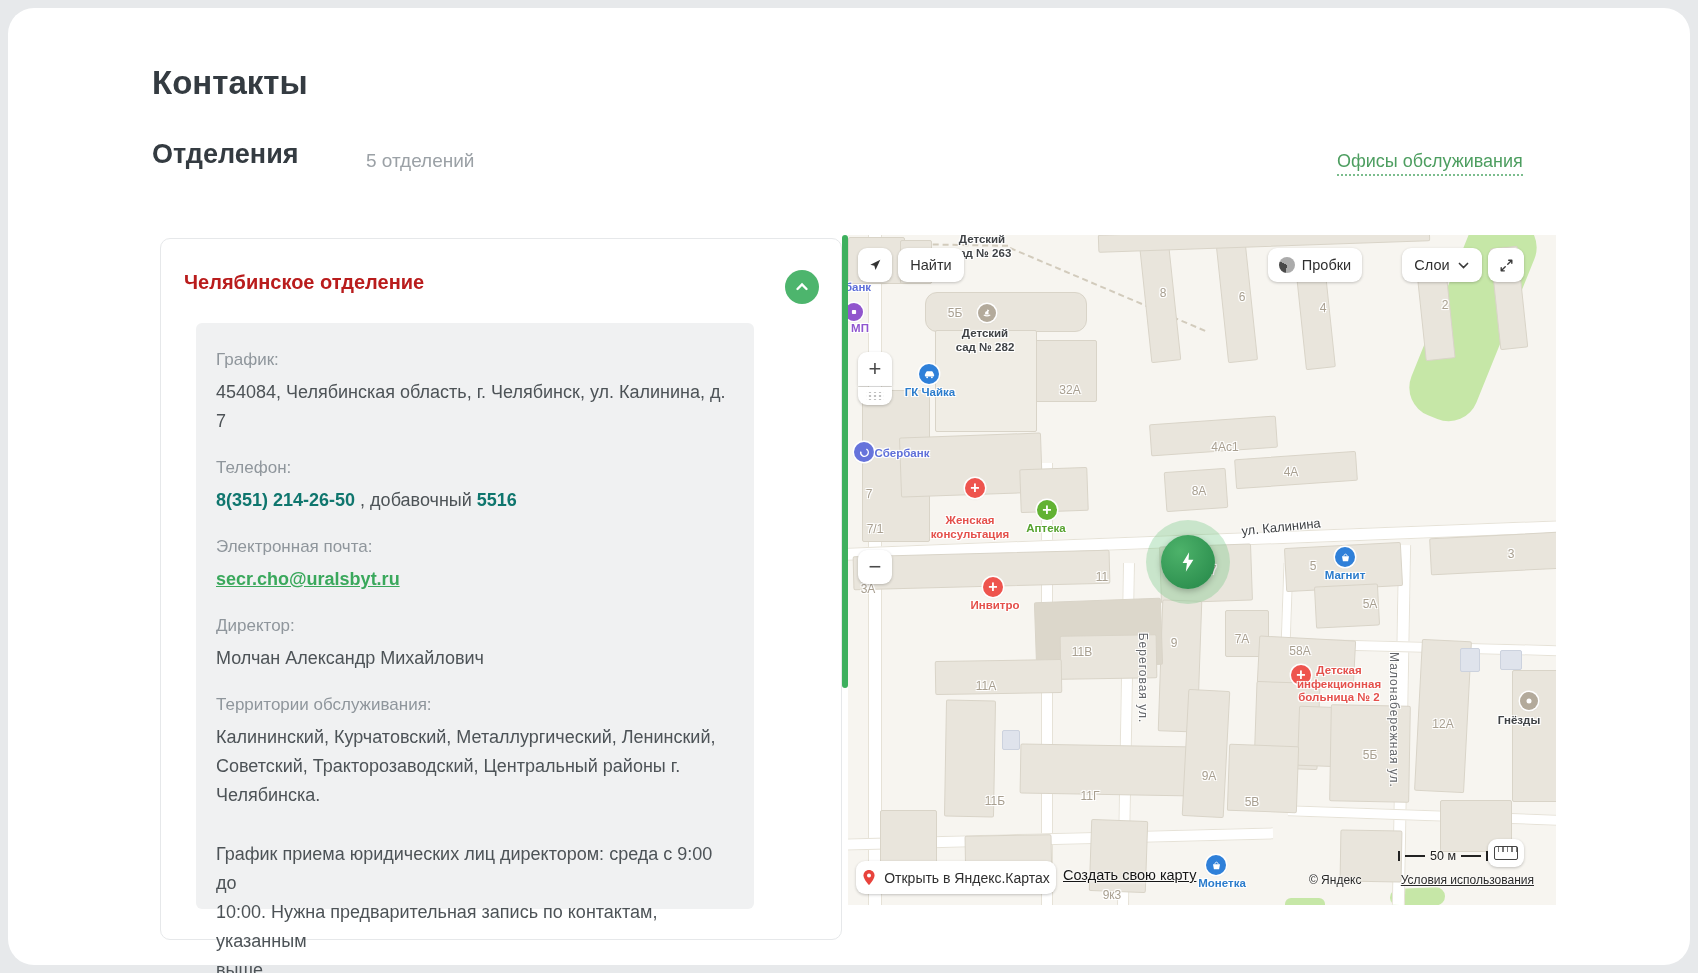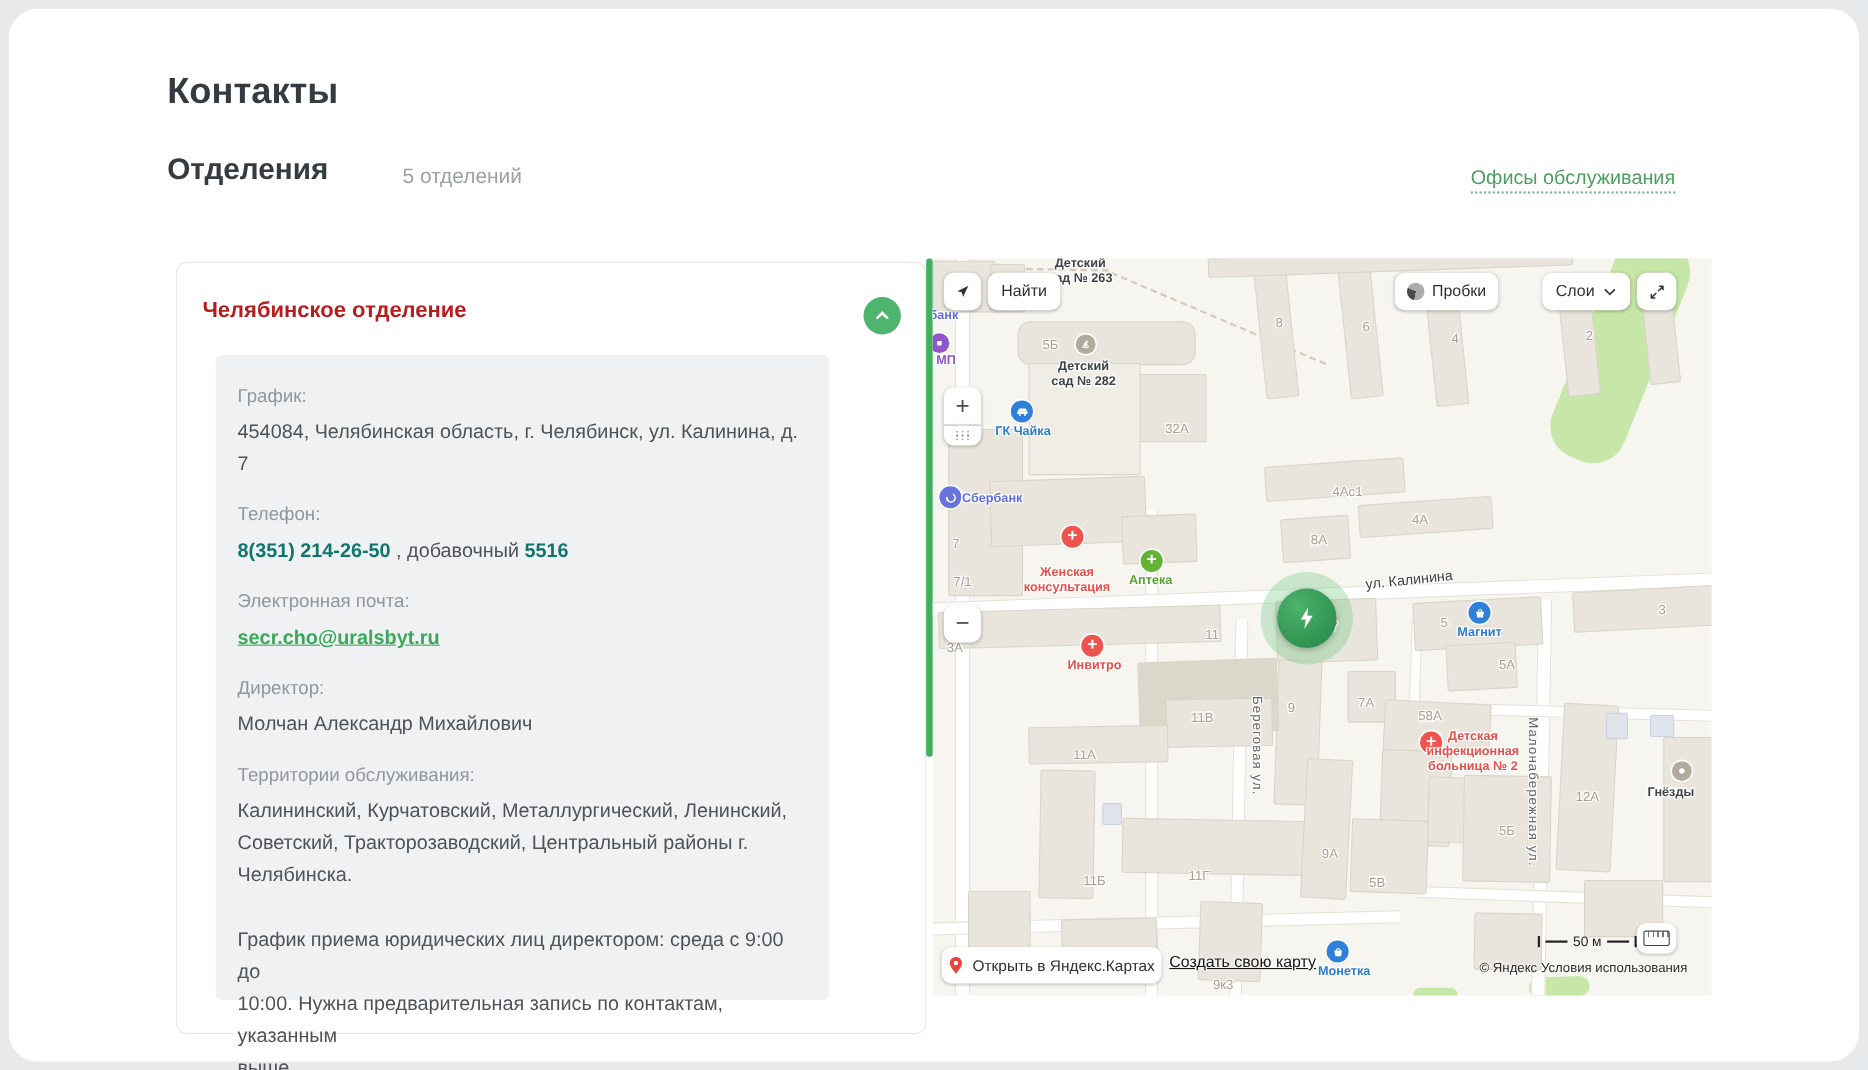--- a/index.html
+++ b/index.html
@@ -57,21 +57,21 @@
   .mbtn{position:absolute;background:#fff;border-radius:9px;box-shadow:0 1px 3px rgba(0,0,0,.22);display:flex;align-items:center;justify-content:center;gap:7px;font-size:14.5px;color:#2f2f2f;z-index:10;cursor:pointer;border:none;}
   .zoomglyph{font-size:22px;color:#4a4a4a;line-height:1;}
   .dotpad{width:18px;height:8px;background-image:radial-gradient(#8c8c8c 1px,transparent 1.2px);background-size:5px 4px;background-position:center;}
   .traffic-dot{width:16px;height:16px;border-radius:50%;background:conic-gradient(from 190deg,#4a4a4a 0 105deg,#ababab 0);}
   .create-link{position:absolute;left:215px;top:632px;font-size:14.5px;color:#161616;text-decoration:underline;z-index:10;cursor:pointer;text-shadow:0 0 3px #fff,0 0 3px #fff;}
   .scale{position:absolute;left:550px;top:614px;display:flex;align-items:center;gap:5px;color:#222;font-size:12.5px;z-index:10;text-shadow:0 0 3px #fff;}
   .scale .tick{width:2px;height:10px;background:#222;}
   .scale .bar{width:20px;height:2px;background:#222;}
   .ruler-glyph{width:22px;height:12px;border:1.6px solid #444;border-radius:2px;background:repeating-linear-gradient(90deg,transparent 0 3px,#777 3px 4.4px) top/100% 45% no-repeat;}
   .copyright{position:absolute;right:22px;top:638px;font-size:12px;color:#2b2b2b;z-index:10;text-shadow:0 0 3px #fff,0 0 3px #fff;}
-  .copyright .terms{cursor:pointer;}
+  .copyright .terms{text-decoration:underline;cursor:pointer;margin-left:36px;}
 </style>
 </head>
 <body>
 
 <div class="stage">
   <div class="page"></div>
 
   <h1 class="abs page-title">Контакты</h1>
   <div class="abs section-title">Отделения</div>
   <div class="abs section-count">5 отделений</div>
@@ -197,21 +197,21 @@
         <span class="ml num" style="left: 254px; top: 342px;">11</span>
         <span class="ml num" style="left: 365px; top: 335px;">7</span>
         <span class="ml num" style="left: 465px; top: 331px;">5</span>
         <span class="ml poi-blue" style="left: 497px; top: 341px;">Магнит</span>
         <span class="ml num" style="left: 522px; top: 369px;">5А</span>
         <span class="ml num" style="left: 663px; top: 319px;">3</span>
         <span class="ml poi-red" style="left: 147px; top: 371px;">Инвитро</span>
         <span class="ml street-v" style="left: 295px; top: 443px;">Береговая ул.</span>
         <span class="ml num" style="left: 326px; top: 408px;">9</span>
         <span class="ml num" style="left: 394px; top: 404px;">7А</span>
-        <span class="ml num" style="left: 245px; top: 417px;">11В</span>
+        <span class="ml num" style="left: 234px; top: 417px;">11В</span>
         <span class="ml num" style="left: 138px; top: 451px;">11А</span>
         <span class="ml num" style="left: 452px; top: 416px;">58А</span>
         <span class="ml poi-red" style="left: 460px; top: 449px; margin-left: 31px;">Детская
 инфекционная
 больница № 2</span>
         <span class="ml street-v" style="left: 546px; top: 485px;">Малонабережная ул.</span>
         <span class="ml num" style="left: 595px; top: 489px;">12А</span>
         <span class="ml poi-dark" style="left: 671px; top: 486px;">Гнёзды</span>
         <span class="ml num" style="left: 361px; top: 541px;">9А</span>
         <span class="ml num" style="left: 404px; top: 567px;">5В</span>

